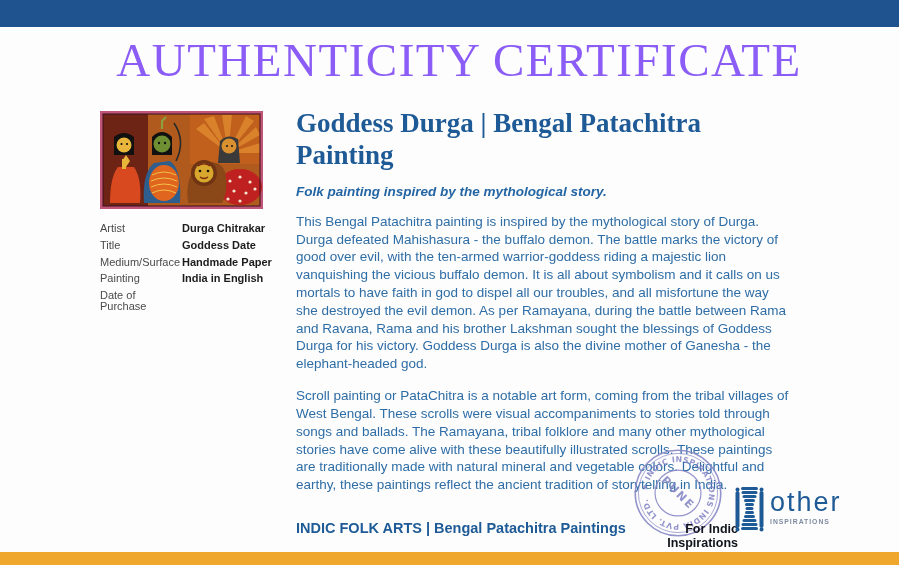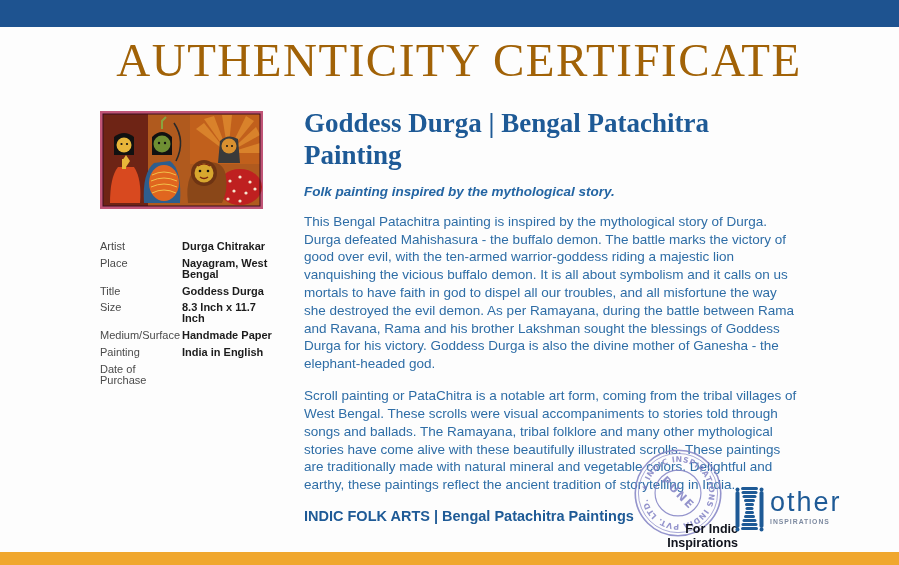--- a/index.html
+++ b/index.html
@@ -10,44 +10,44 @@
   }
   .top-bar {
     position:absolute; top:0; left:0; width:899px; height:27px; background:#1e5390;
   }
   .bottom-bar {
     position:absolute; bottom:0; left:0; width:899px; height:13px; background:#f0a72e;
   }
   .cert-title {
     position:absolute; top:37px; left:0; width:899px; text-align:center;
     font-family:"Liberation Serif", serif; font-weight:400;
-    font-size:47px; letter-spacing:1.5px; color:#a16207; line-height:1;padding-left:19px;
+    font-size:47px; letter-spacing:1.5px; color:#8b5cf6; line-height:1;padding-left:19px;
   }
   
   .left-col { position:absolute; left:100px; top:111px; width:175px; }
   .artwork-frame { width:163px; height:98px; display:block; }
-  .details { margin-top:32px; font-size:11px; line-height:1; }
+  .details { margin-top:14px; font-size:11px; line-height:1; }
   .detail-row { display:flex; align-items:baseline; margin-bottom:5.8px; }
   .detail-label { width:82px; flex:0 0 82px; color:#4a4a4a; }
   .detail-value { font-weight:bold; color:#1c1c1c; }
   
-  .right-col { position:absolute; left:304px; top:107px; width:494px; }
+  .right-col { position:absolute; left:296px; top:107px; width:494px; }
   .heading {
     font-family:"Liberation Serif", serif; font-weight:bold;
     font-size:27px; line-height:1.2; color:#1e5a96;
   }
   .subtitle {
     margin-top:12px; font-style:italic; font-weight:bold;
     font-size:13.5px; color:#2465a3;
   }
   .para {
     margin-top:14px; font-size:13.5px; line-height:1.32; color:#2e6da6;
   }
   .footer-line {
-    margin-top:14px; font-weight:bold; font-size:14.5px; color:#1e5a96;
+    margin-top:26px; font-weight:bold; font-size:14.5px; color:#1e5a96;
   }
   
   .stamp { position:absolute; left:633px; top:448px; width:90px; height:90px; opacity:.88; }
   .for-indic {
     position:absolute; left:618px; top:522px; width:120px; text-align:right;
     font-weight:bold; font-size:12.5px; color:#10131c;
   }
   
   .brand-logo { position:absolute; left:735px; top:486px; display:flex; align-items:flex-start; }
   .pillar { width:29px; height:47px; display:block; }
@@ -135,30 +135,22 @@
       <path d="M22 50 L26 44 L30 50 L26 56 Z" fill="#e8b63a"></path>
       <rect x="3" y="3" width="157" height="92" fill="none" stroke="#3a0f1e" stroke-width="1"></rect>
     </svg>
 
     <div class="details">
       <div class="detail-row">
         <span class="detail-label">Artist</span>
         <span class="detail-value">Durga Chitrakar</span>
       </div>
       <div class="detail-row">
-        <span class="detail-label">Place</span>
-        <span class="detail-value">Nayagram, West Bengal</span>
-      </div>
-      <div class="detail-row">
         <span class="detail-label">Title</span>
-        <span class="detail-value">Goddess Durga</span>
-      </div>
-      <div class="detail-row">
-        <span class="detail-label">Size</span>
-        <span class="detail-value">8.3 Inch x 11.7 Inch</span>
+        <span class="detail-value">Goddess Date</span>
       </div>
       <div class="detail-row">
         <span class="detail-label">Medium/Surface</span>
         <span class="detail-value">Handmade Paper</span>
       </div>
       <div class="detail-row">
         <span class="detail-label">Painting</span>
         <span class="detail-value">India in English</span>
       </div>
       <div class="detail-row">

